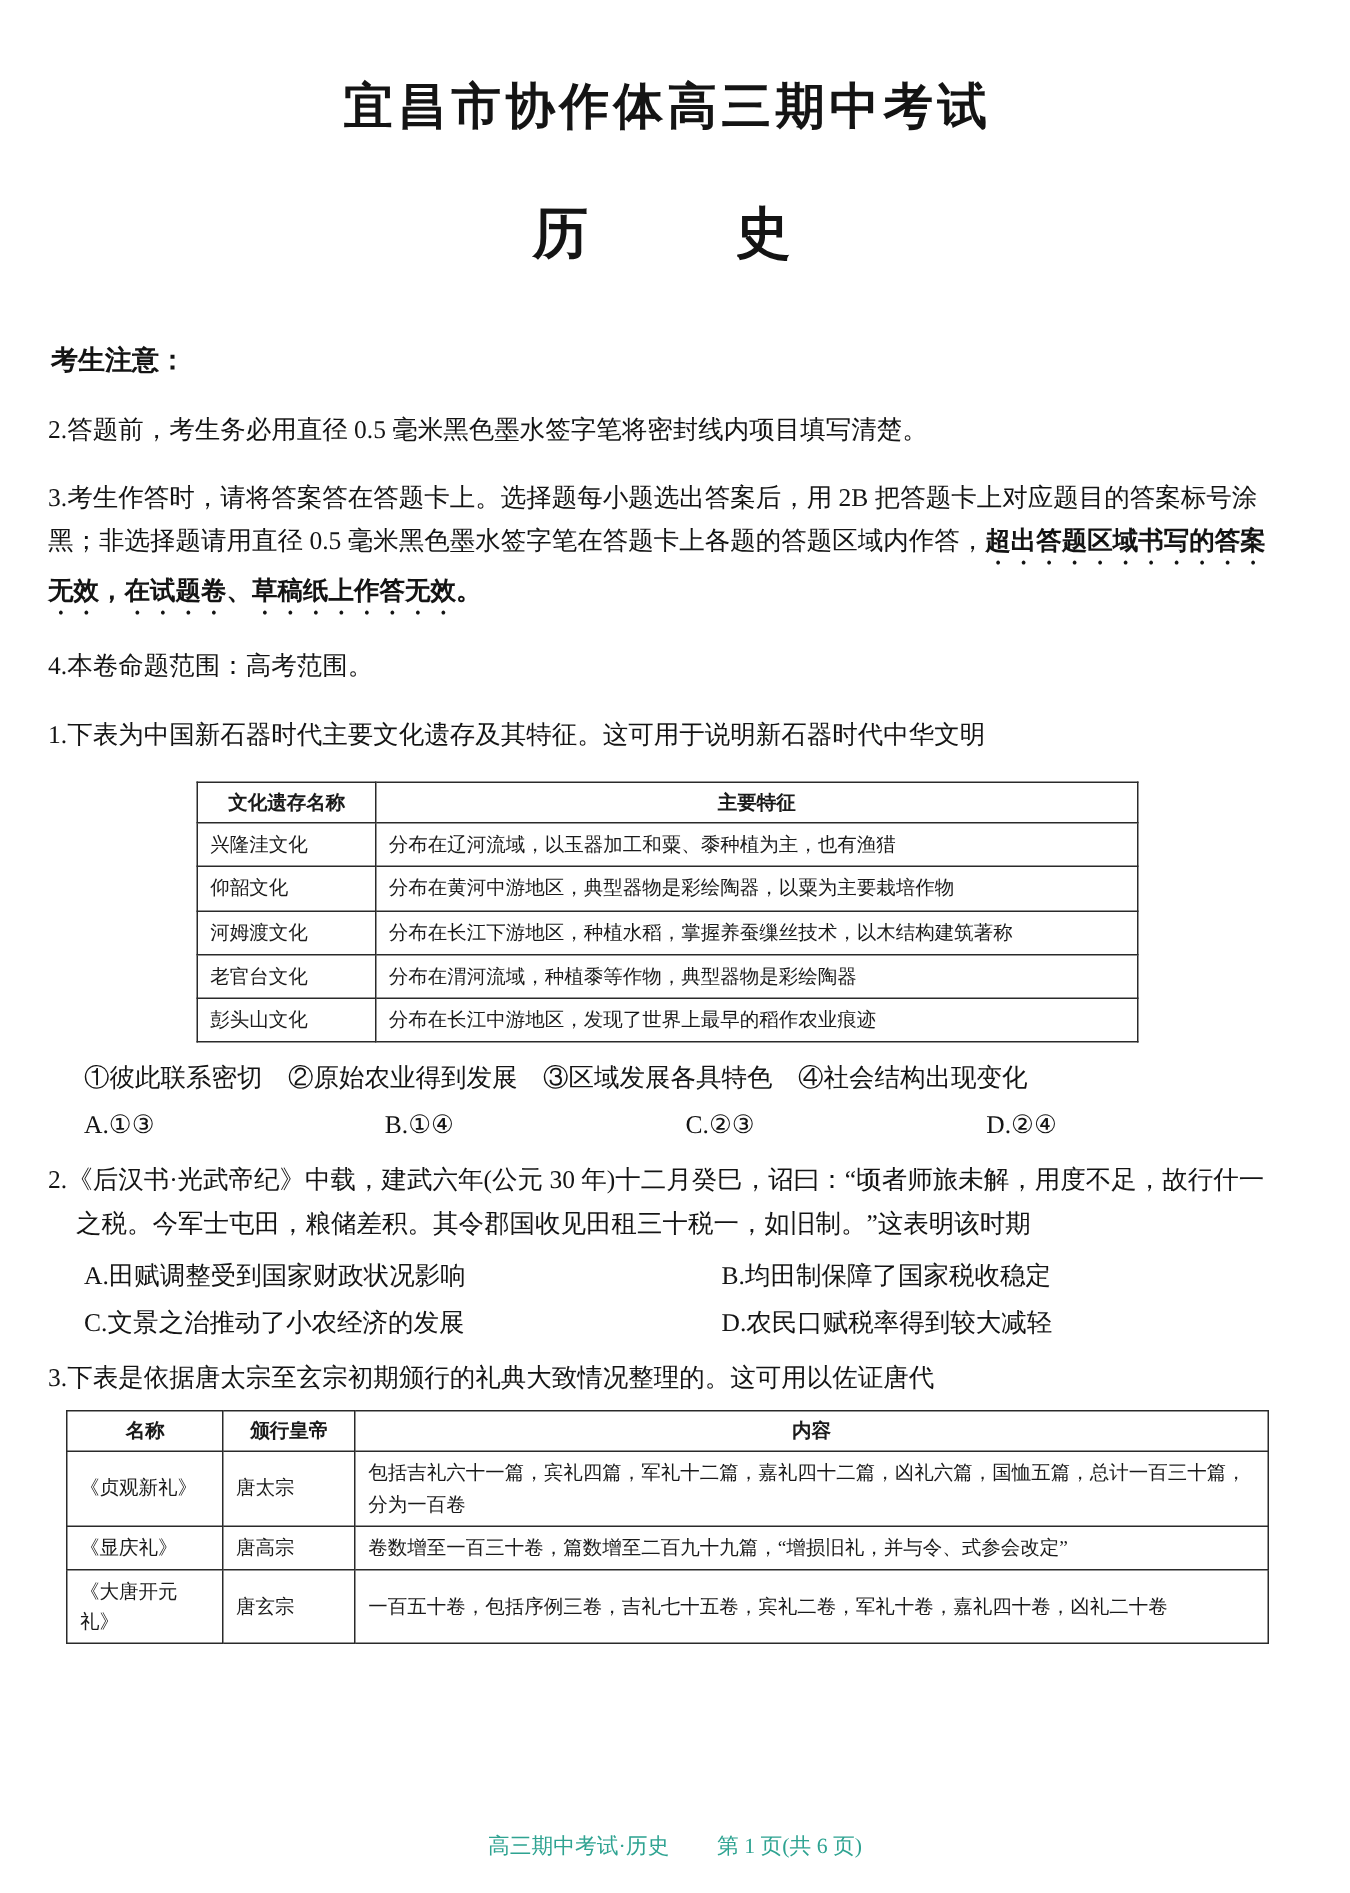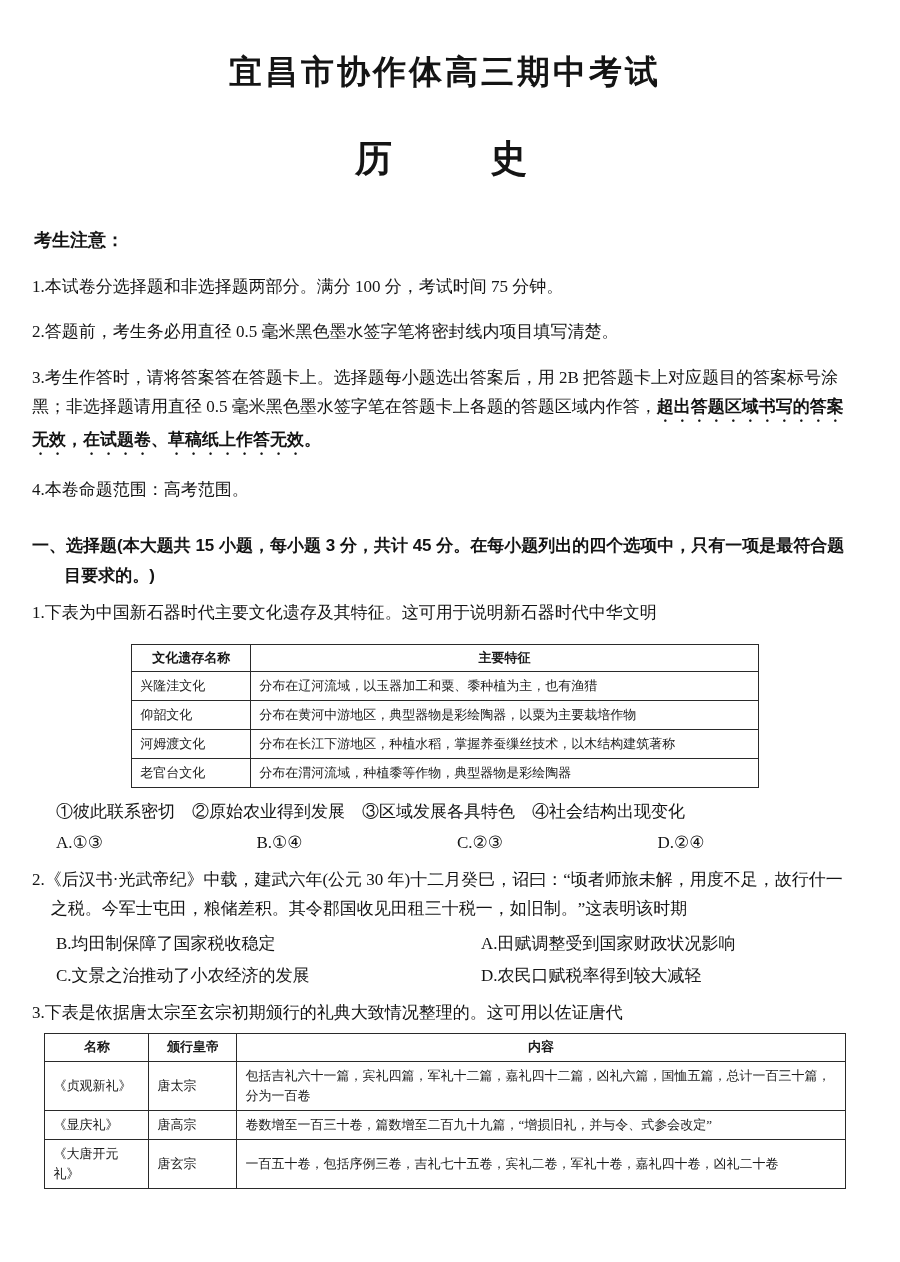--- a/index.html
+++ b/index.html
@@ -18,21 +18,21 @@
   }
   .exam-title {
     font-family:Liberation Serif, serif;
     font-weight:700;
     font-size:33px;
     text-align:center;
     letter-spacing:3px;
     margin:14px 0 6px 0;
   }
   .subject-title {
-    font-family:Liberation Serif, serif;
+    font-family:Liberation Mono, monospace;
     font-weight:700;
     font-size:37px;
     text-align:center;
     letter-spacing:8px;
     margin:28px 0 34px 0;
   }
   .notice-heading {
     font-family:"Liberation Sans","DejaVu Sans",sans-serif;
     font-weight:700;
     font-size:18px;
@@ -101,27 +101,25 @@
 </head>
 <body>
 
 <div class="page">
 
   <div class="exam-title">宜昌市协作体高三期中考试</div>
   <div class="subject-title">历　　史</div>
 
   <div>
     <div class="notice-heading">考生注意：</div>
-    <p>1.本试卷分选择题和非选择题两部分。满分 100 分，考试时间 75 分钟。</p>
     <p>2.答题前，考生务必用直径 0.5 毫米黑色墨水签字笔将密封线内项目填写清楚。</p>
     <p><span>3.考生作答时，请将答案答在答题卡上。选择题每小题选出答案后，用 2B 把答题卡上对应题目的答案标号涂黑；非选择题请用直径 0.5 毫米黑色墨水签字笔在答题卡上各题的答题区域内作答，</span><span class="em-dot">超出答题区域书写的答案无效，在试题卷、草稿纸上作答无效。</span></p>
     <p>4.本卷命题范围：高考范围。</p>
   </div>
 
-  <div class="section-heading">一、选择题(本大题共 15 小题，每小题 3 分，共计 45 分。在每小题列出的四个选项中，只有一项是最符合题目要求的。)</div>
 
   <div>
     <p class="stem">1.下表为中国新石器时代主要文化遗存及其特征。这可用于说明新石器时代中华文明</p>
     <table class="t1">
       <thead>
         <tr>
           <th>文化遗存名称</th>
           <th>主要特征</th>
         </tr>
       </thead>
@@ -134,37 +132,41 @@
           <td class="c">仰韶文化</td>
           <td class="l">分布在黄河中游地区，典型器物是彩绘陶器，以粟为主要栽培作物</td>
         </tr>
         <tr>
           <td class="c">河姆渡文化</td>
           <td class="l">分布在长江下游地区，种植水稻，掌握养蚕缫丝技术，以木结构建筑著称</td>
         </tr>
         <tr>
           <td class="c">老官台文化</td>
           <td class="l">分布在渭河流域，种植黍等作物，典型器物是彩绘陶器</td>
+        </tr>
+        <tr>
+          <td class="c">彭头山文化</td>
+          <td class="l">分布在长江中游地区，发现了世界上最早的稻作农业痕迹</td>
         </tr>
       </tbody>
     </table>
     <p class="numbered-line">①彼此联系密切　②原始农业得到发展　③区域发展各具特色　④社会结构出现变化</p>
     <div class="options4">
       <span>A.①③</span>
       <span>B.①④</span>
       <span>C.②③</span>
       <span>D.②④</span>
     </div>
   </div>
 
   <div>
     <p class="stem">2.《后汉书·光武帝纪》中载，建武六年(公元 30 年)十二月癸巳，诏曰：“顷者师旅未解，用度不足，故行什一之税。今军士屯田，粮储差积。其令郡国收见田租三十税一，如旧制。”这表明该时期</p>
     <div class="options2">
+      <span>A.田赋调整受到国家财政状况影响</span>
       <span>B.均田制保障了国家税收稳定</span>
-      <span>A.田赋调整受到国家财政状况影响</span>
       <span>C.文景之治推动了小农经济的发展</span>
       <span>D.农民口赋税率得到较大减轻</span>
     </div>
   </div>
 
   <div>
     <p class="stem">3.下表是依据唐太宗至玄宗初期颁行的礼典大致情况整理的。这可用以佐证唐代</p>
     <table class="t2">
       <thead>
         <tr>
@@ -186,14 +188,17 @@
         </tr>
         <tr>
           <td class="c">《大唐开元礼》</td>
           <td class="c">唐玄宗</td>
           <td class="l">一百五十卷，包括序例三卷，吉礼七十五卷，宾礼二卷，军礼十卷，嘉礼四十卷，凶礼二十卷</td>
         </tr>
       </tbody>
     </table>
   </div>
 
+  <div class="footer">
+    <span>高三期中考试·历史</span><span class="sep"></span><span>第 1 页(共 6 页)</span>
+  </div>
 
 </div>
 
 </body></html>

